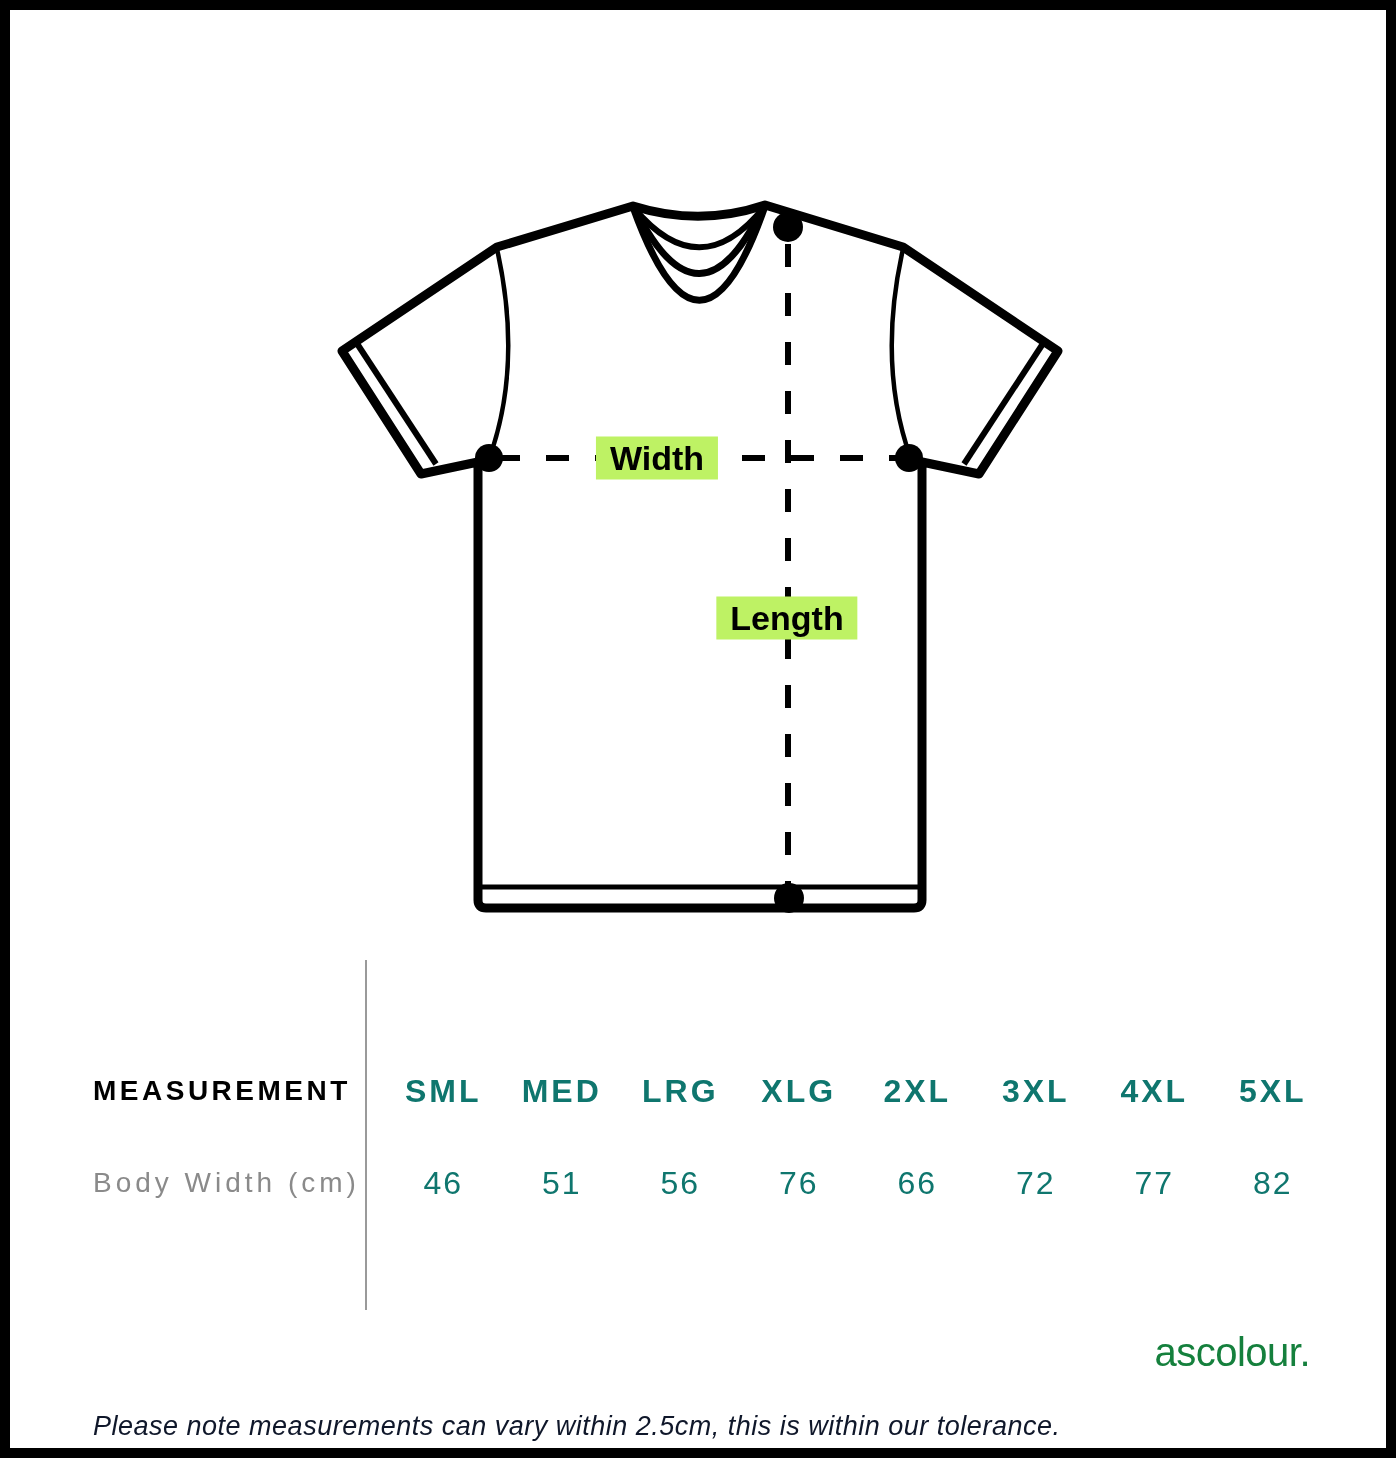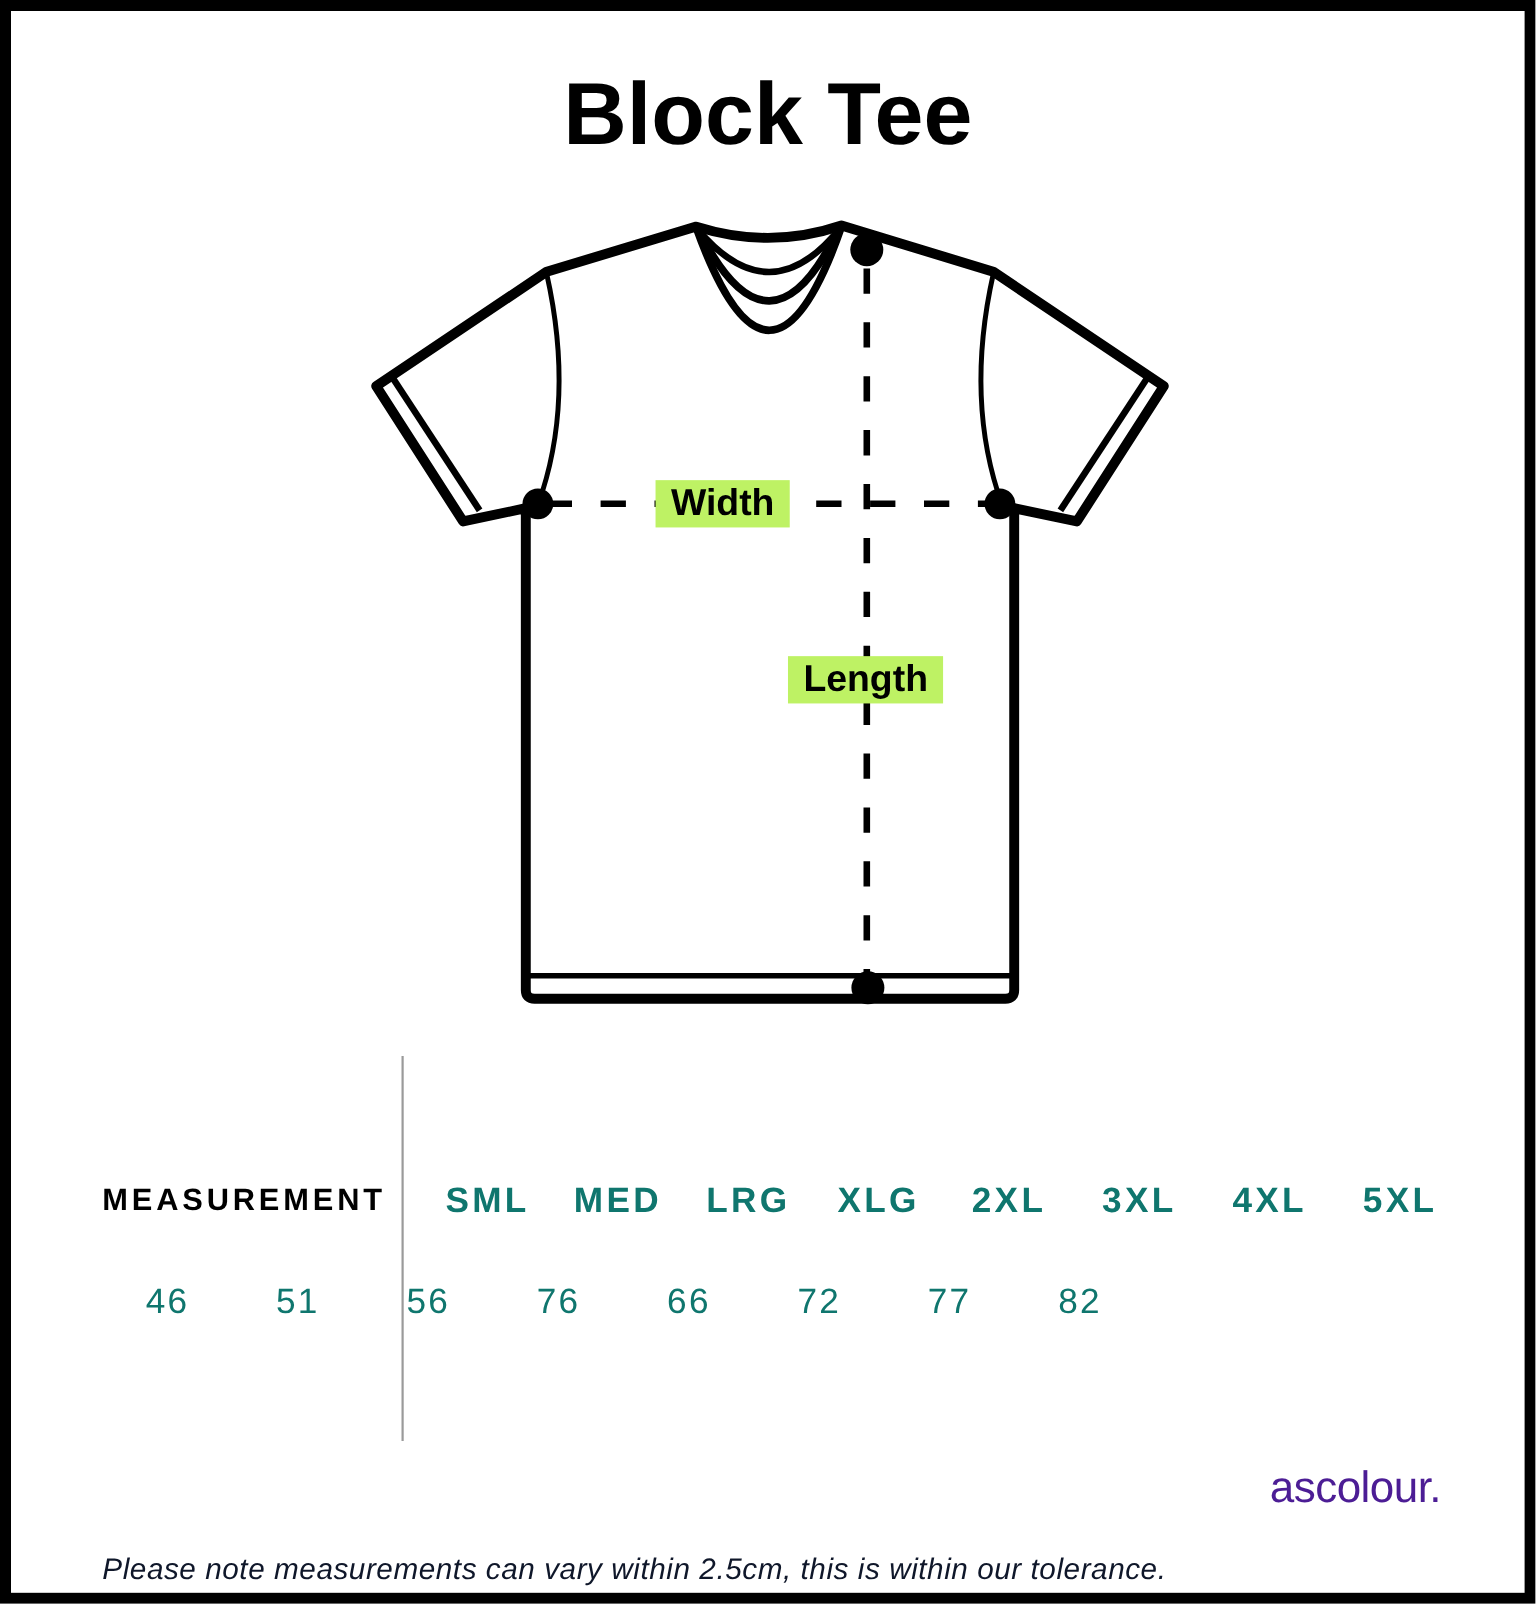--- a/index.html
+++ b/index.html
@@ -93,30 +93,29 @@
     left: 83px; top: 1401px;
     font-size: 27px;
     font-style: italic;
     color: #0f172a;
     letter-spacing: 0.5px;
   }
   .brand {
     position: absolute;
     right: 76px; top: 1320px;
     font-size: 40px;
-    color: #4c1d95;
+    color: #15803d;
     letter-spacing: -0.5px;
   }
 </style>
 </head>
 <body>
 
 <div class="page">
 
-  <h1 class="title">Block Tee</h1>
 
   <svg class="diagram-svg" viewBox="330 195 750 740">
 
     <path d="M 633,206 Q 700,227 765,205 L 903,247 L 1058,351 L 979,474 L 922,462 L 922,900 Q 922,908 914,908 L 486,908 Q 478,908 478,900 L 478,462 L 421,474 L 342,351 L 497,247 Z" fill="#ffffff" stroke="#000000" stroke-width="9" stroke-linejoin="round"></path>
 
     <path d="M 478,887 L 922,887" fill="none" stroke="#000000" stroke-width="5"></path>
 
     <path d="M 356,342 L 436,464" fill="none" stroke="#000000" stroke-width="6"></path>
     <path d="M 1044,342 L 964,464" fill="none" stroke="#000000" stroke-width="6"></path>
 
@@ -147,20 +146,21 @@
     <div class="t-cell head">MED</div>
     <div class="t-cell head">LRG</div>
     <div class="t-cell head">XLG</div>
     <div class="t-cell head">2XL</div>
     <div class="t-cell head">3XL</div>
     <div class="t-cell head">4XL</div>
     <div class="t-cell head">5XL</div>
   </div>
 
   <div class="t-row r1">
+    <div class="t-label body">Body Width (cm)</div>
     <div class="t-cell val">46</div>
     <div class="t-cell val">51</div>
     <div class="t-cell val">56</div>
     <div class="t-cell val">76</div>
     <div class="t-cell val">66</div>
     <div class="t-cell val">72</div>
     <div class="t-cell val">77</div>
     <div class="t-cell val">82</div>
   </div>
 

